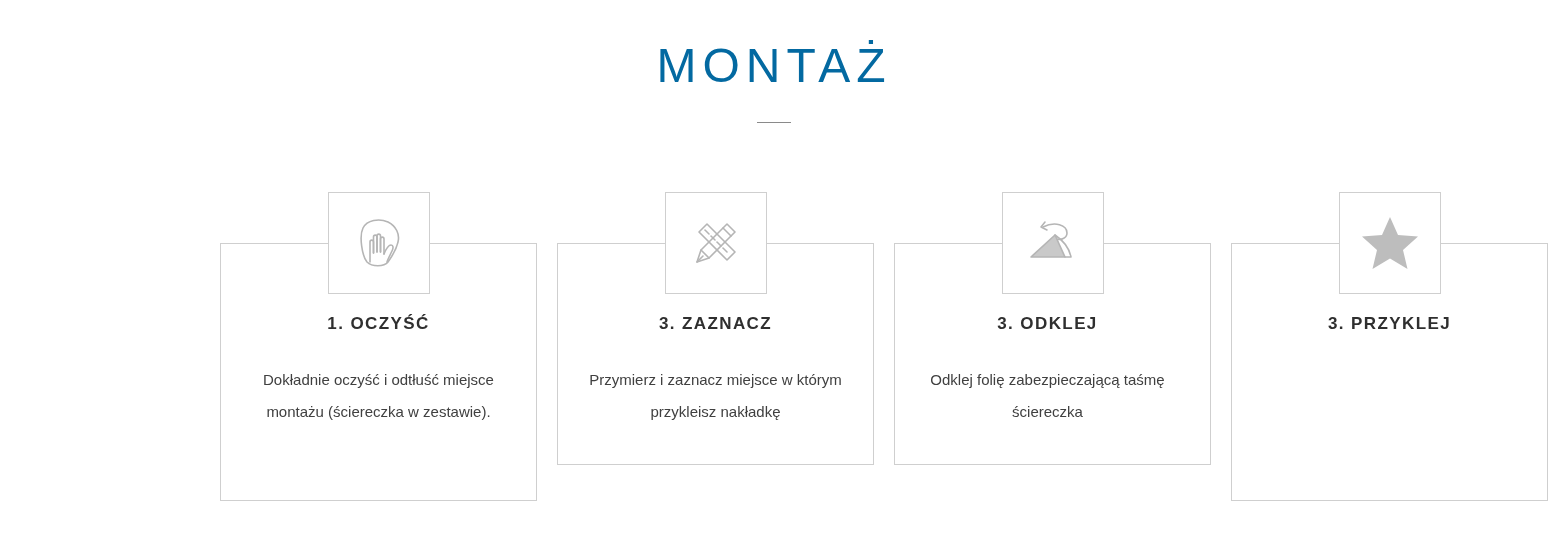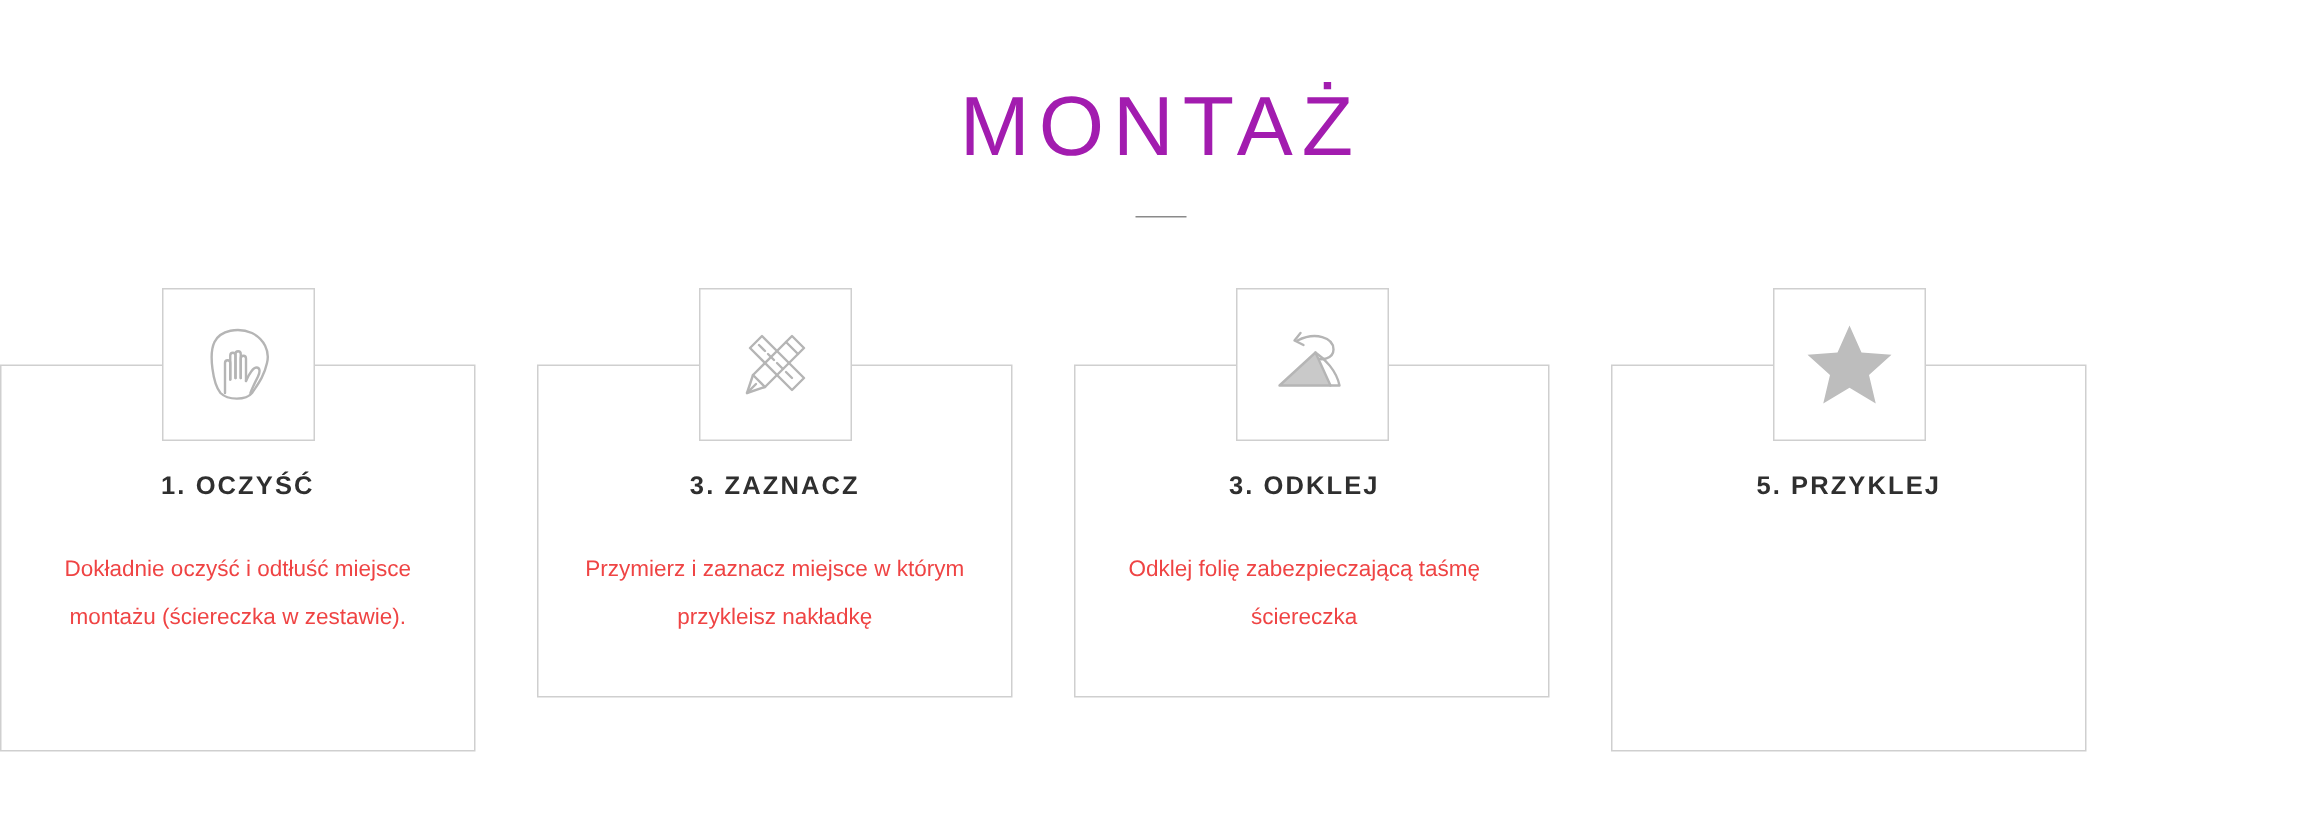--- a/index.html
+++ b/index.html
@@ -21,43 +21,43 @@
     height: 548px;
   }
 
   
   .heading-block {
     text-align: center;
     padding-top: 42px;
   }
   .heading-title {
     font-family: "Liberation Sans", sans-serif;
-    font-size: 56px;
+    font-size: 48px;
     font-weight: 400;
     letter-spacing: 6px;
-    color: #a21caf;
+    color: #0369a1;
     line-height: 1;
-    margin: 14px;
+    margin: 0;
   }
   .heading-rule {
     width: 34px;
     height: 1px;
     background: #8a8a8a;
     margin: 32px auto 0 auto;
   }
 
   
   .steps-row {
     position: absolute;
     top: 243px;
     left: 0;
     width: 1548px;
     display: flex;
-    justify-content: flex-start;
-    gap: 41px;
+    justify-content: flex-end;
+    gap: 20px;
   }
 
   .step-card {
     position: relative;
     width: 317px;
     border: 1px solid #cfcfcf;
     background: #ffffff;
     box-sizing: border-box;
     padding: 70px 26px 26px 26px;
     text-align: center;
@@ -88,21 +88,21 @@
     font-size: 17px;
     font-weight: bold;
     letter-spacing: 1.4px;
     color: #2f2f2f;
     margin: 0 0 30px 0;
     white-space: nowrap;
   }
   .step-text {
     font-size: 15px;
     line-height: 32px;
-    color: #ef4444;
+    color: #404040;
     margin: 0;
     font-weight: 400;
   }
 </style>
 </head>
 <body>
 
 <div class="page">
 
   <div class="heading-block">
@@ -161,17 +161,17 @@
       <h3 class="step-title">3. ODKLEJ</h3>
       <p class="step-text">Odklej folię zabezpieczającą taśmę ściereczka</p>
     </div>
 
     <div class="step-card tall">
       <div class="icon-tile">
         <svg width="62" height="60" viewBox="0 0 62 60" fill="#bdbdbd">
           <polygon points="31,4 39,22 59,23.5 44,37 48.5,56 31,45.5 13.5,56 18,37 3,23.5 23,22"></polygon>
         </svg>
       </div>
-      <h3 class="step-title">5. PRZYKLEJ</h3>
+      <h3 class="step-title">3. PRZYKLEJ</h3>
     </div>
 
   </div>
 </div>
 
 </body></html>

